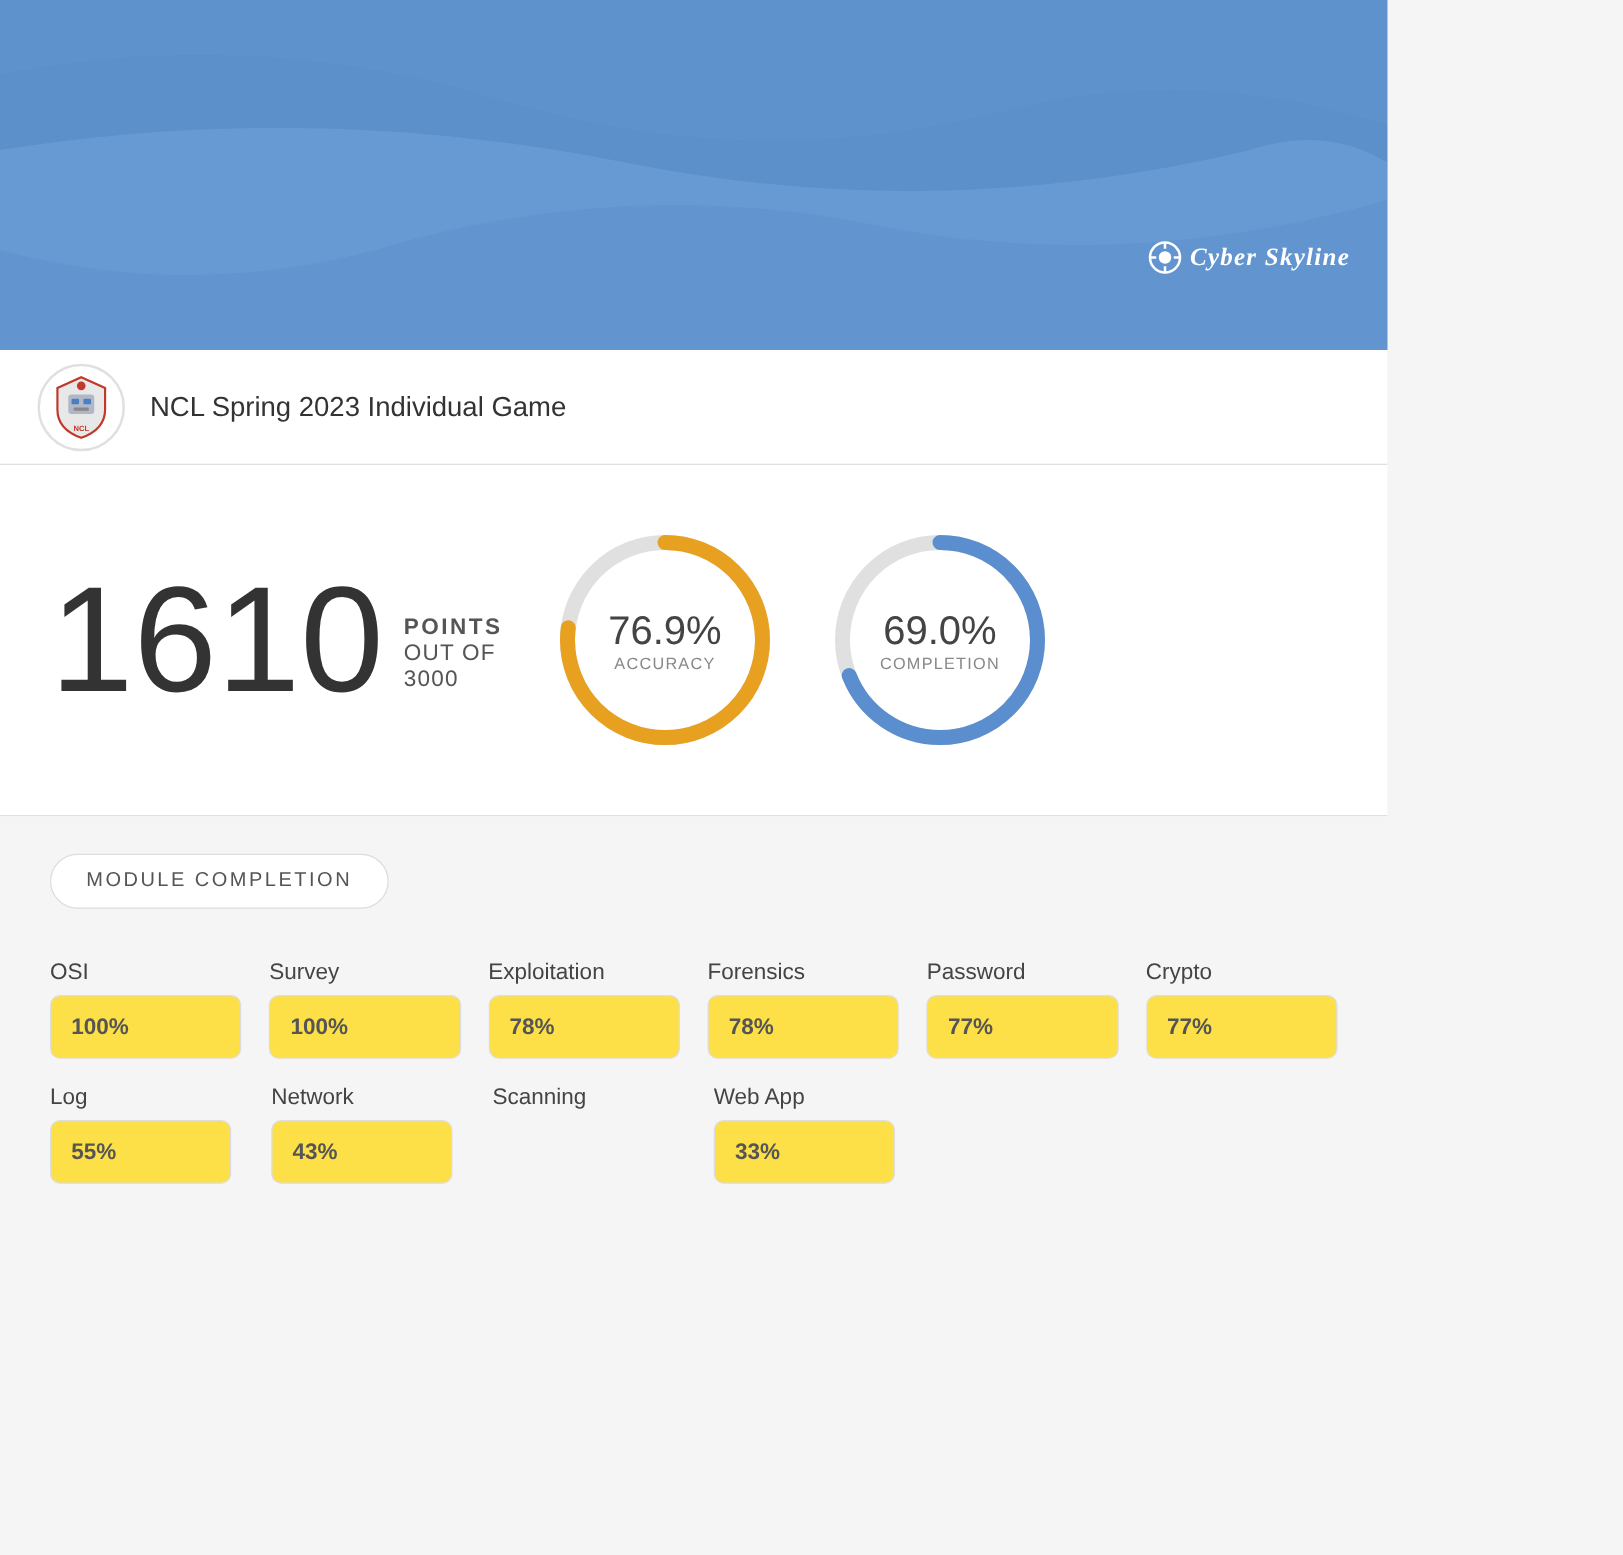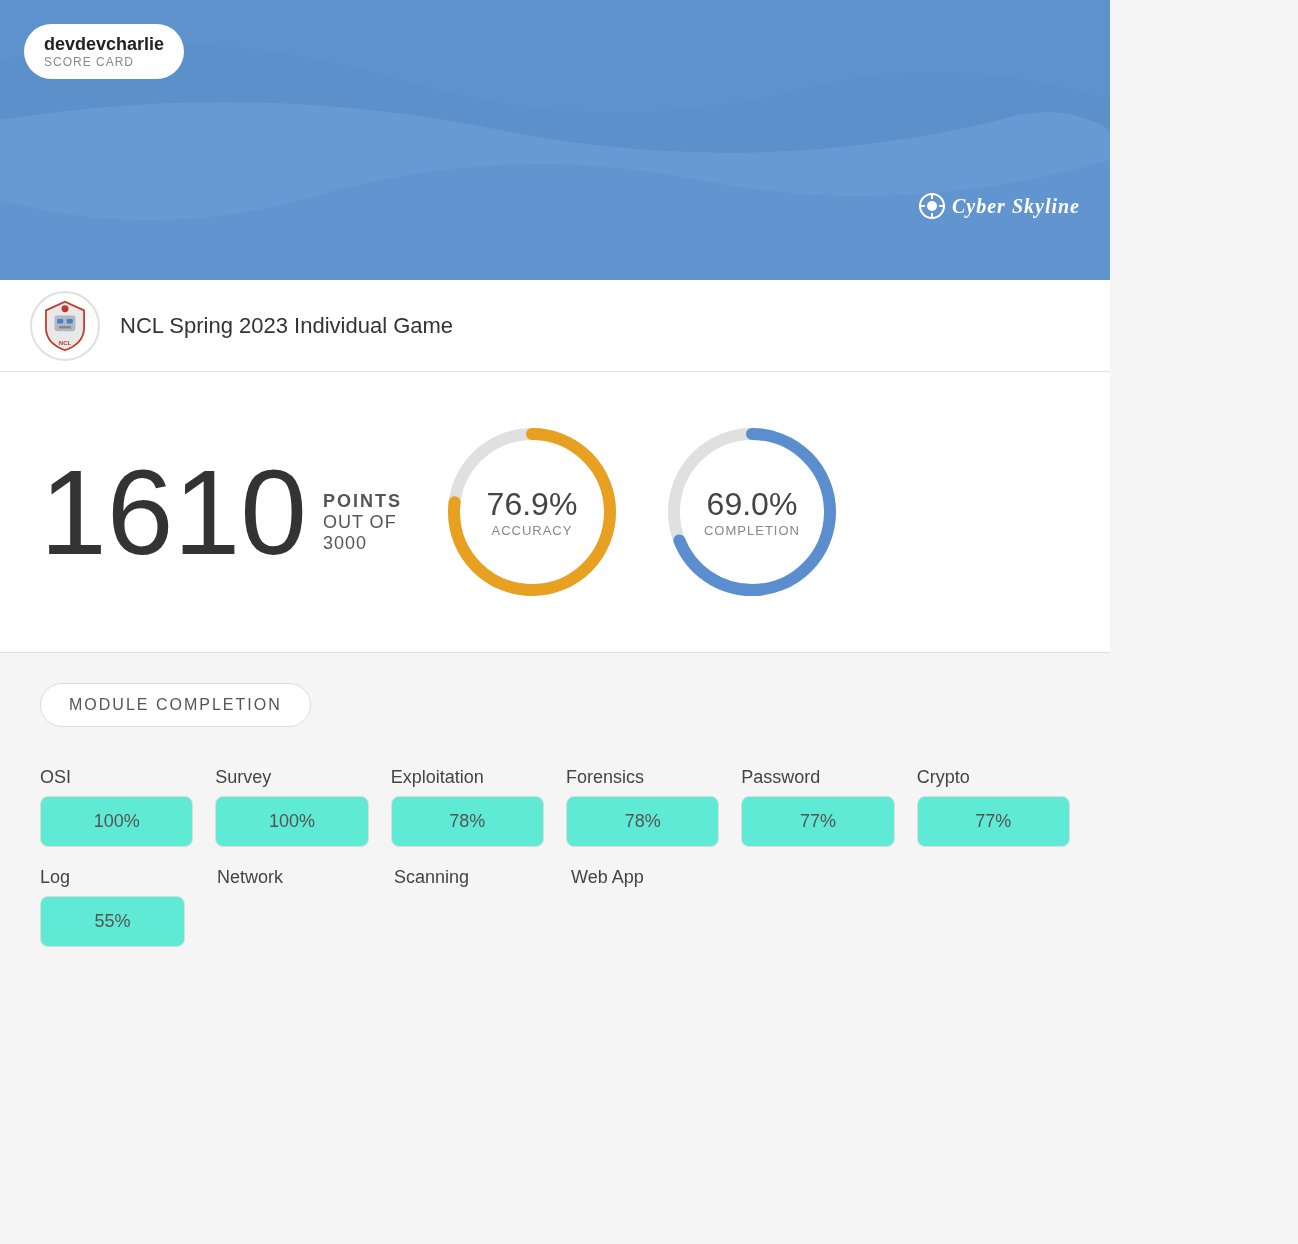--- a/index.html
+++ b/index.html
@@ -214,30 +214,29 @@
       gap: 8px;
     }
 
     .module-name {
       font-size: 18px;
       color: #444;
       font-weight: 400;
     }
 
     .module-value-box {
-      background: #5eead4;
+      background: #fde047;
       border: 1px solid #ddd;
       border-radius: 8px;
       padding: 14px 16px;
       font-size: 18px;
       color: #555;
-      font-weight: 400;
+      font-weight: 700;
       display: inline-block;
       min-width: 90px;
-      text-align: center;
     }
 
     .module-row-2 {
       margin-top: 20px;
       display: grid;
       grid-template-columns: repeat(6, 1fr);
       gap: 30px 32px;
     }
 
     
@@ -252,24 +251,20 @@
 
 <div class="header-section">
 
   <svg class="wave-svg" viewBox="0 0 1110 280" xmlns="http://www.w3.org/2000/svg" preserveAspectRatio="none" style="height:280px;">
     <rect width="1110" height="280" fill="#4a7fc1"></rect>
     <path d="M0,0 L1110,0 L1110,160 Q900,220 700,180 Q500,140 300,200 Q150,240 0,200 Z" fill="#6b9fd4" opacity="0.6"></path>
     <path d="M0,60 Q200,20 400,80 Q600,140 800,90 Q950,50 1110,100 L1110,280 L0,280 Z" fill="#5a8ec8" opacity="0.5"></path>
     <path d="M0,120 Q250,80 500,130 Q750,180 1000,120 Q1060,100 1110,130 L1110,280 L0,280 Z" fill="#7aaae0" opacity="0.4"></path>
   </svg>
 
-  <div class="score-card-badge">
-    <span class="score-card-username">devdevcharlie</span>
-    <span class="score-card-label">SCORE CARD</span>
-  </div>
 
   <div class="cyber-skyline-logo">
     <svg class="logo-icon" viewBox="0 0 28 28" fill="white">
       <circle cx="14" cy="14" r="12" fill="none" stroke="white" stroke-width="2"></circle>
       <circle cx="14" cy="14" r="5" fill="white"></circle>
       <line x1="14" y1="2" x2="14" y2="7" stroke="white" stroke-width="2"></line>
       <line x1="14" y1="21" x2="14" y2="26" stroke="white" stroke-width="2"></line>
       <line x1="2" y1="14" x2="7" y2="14" stroke="white" stroke-width="2"></line>
       <line x1="21" y1="14" x2="26" y2="14" stroke="white" stroke-width="2"></line>
     </svg>
@@ -370,21 +365,23 @@
     </div>
 
   
   <div class="module-row-2" id="module-row2">
   <div class="module-item">
         <span class="module-name">Log</span>
         <div class="module-value-box">55%</div>
       </div>
       <div class="module-item">
         <span class="module-name">Network</span>
+        <div class="module-value-box">43%</div>
       </div>
       <div class="module-item">
         <span class="module-name">Scanning</span>
       </div>
       <div class="module-item">
         <span class="module-name">Web App</span>
+        <div class="module-value-box">33%</div>
       </div>
     </div>
 </div>
 
 </body></html>

